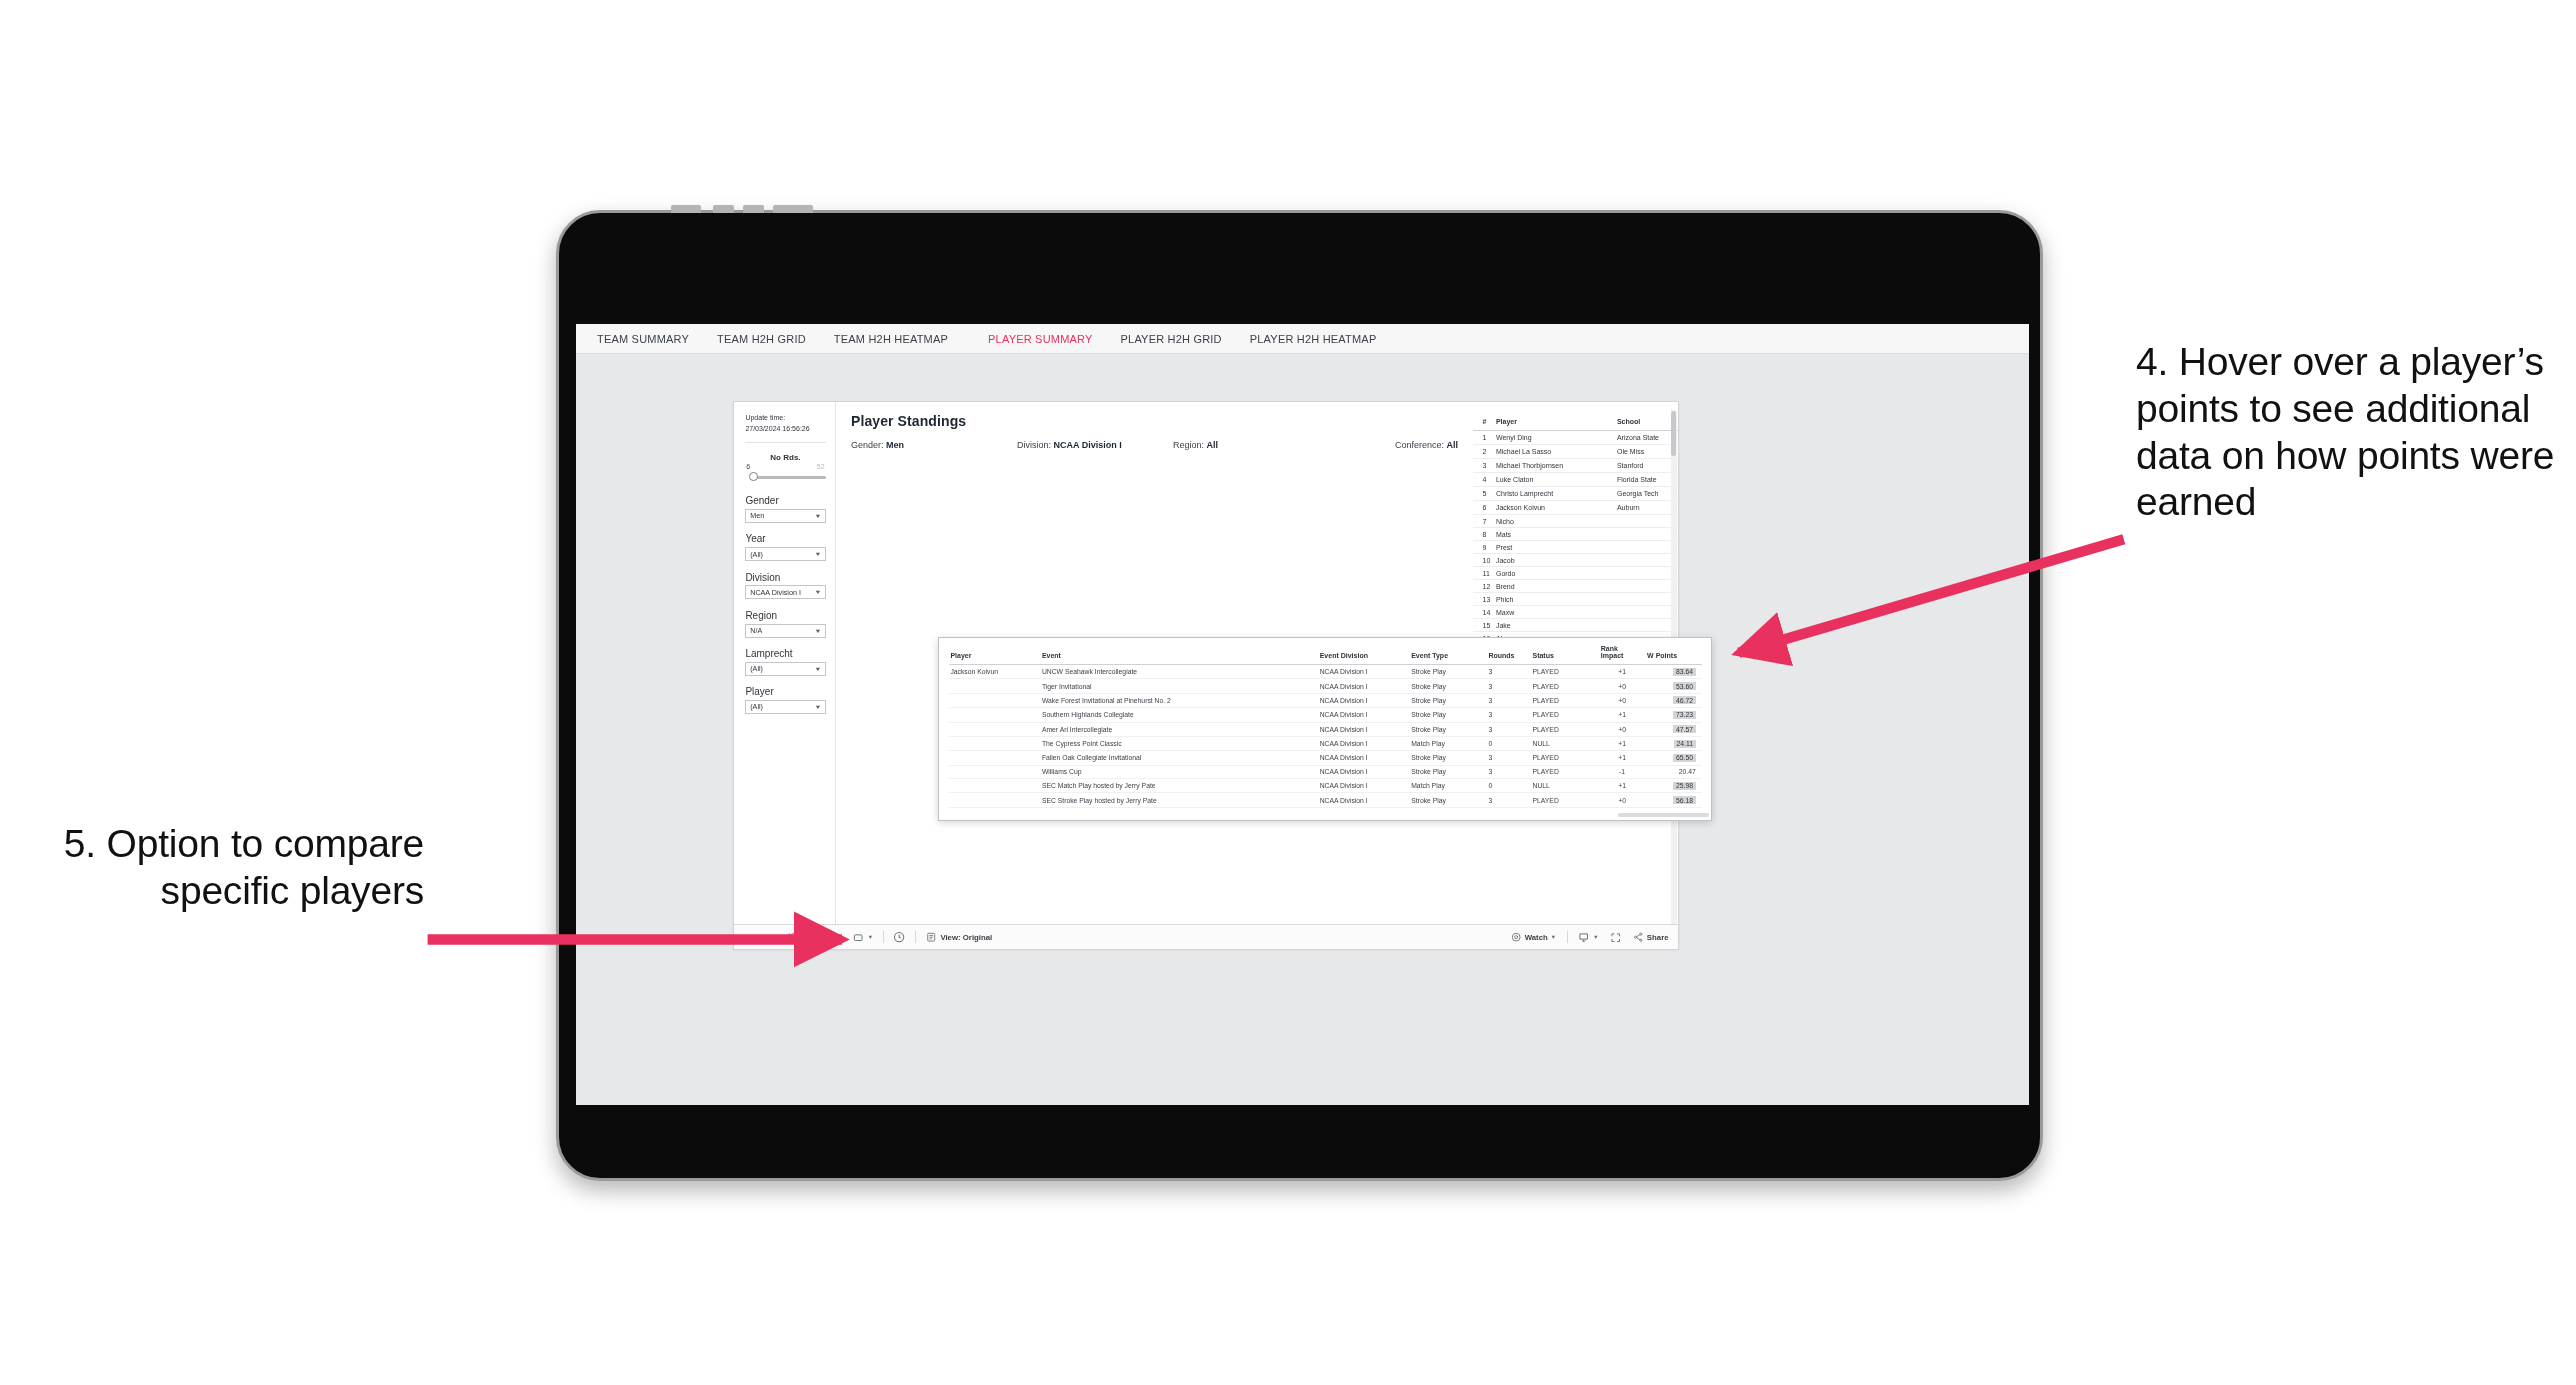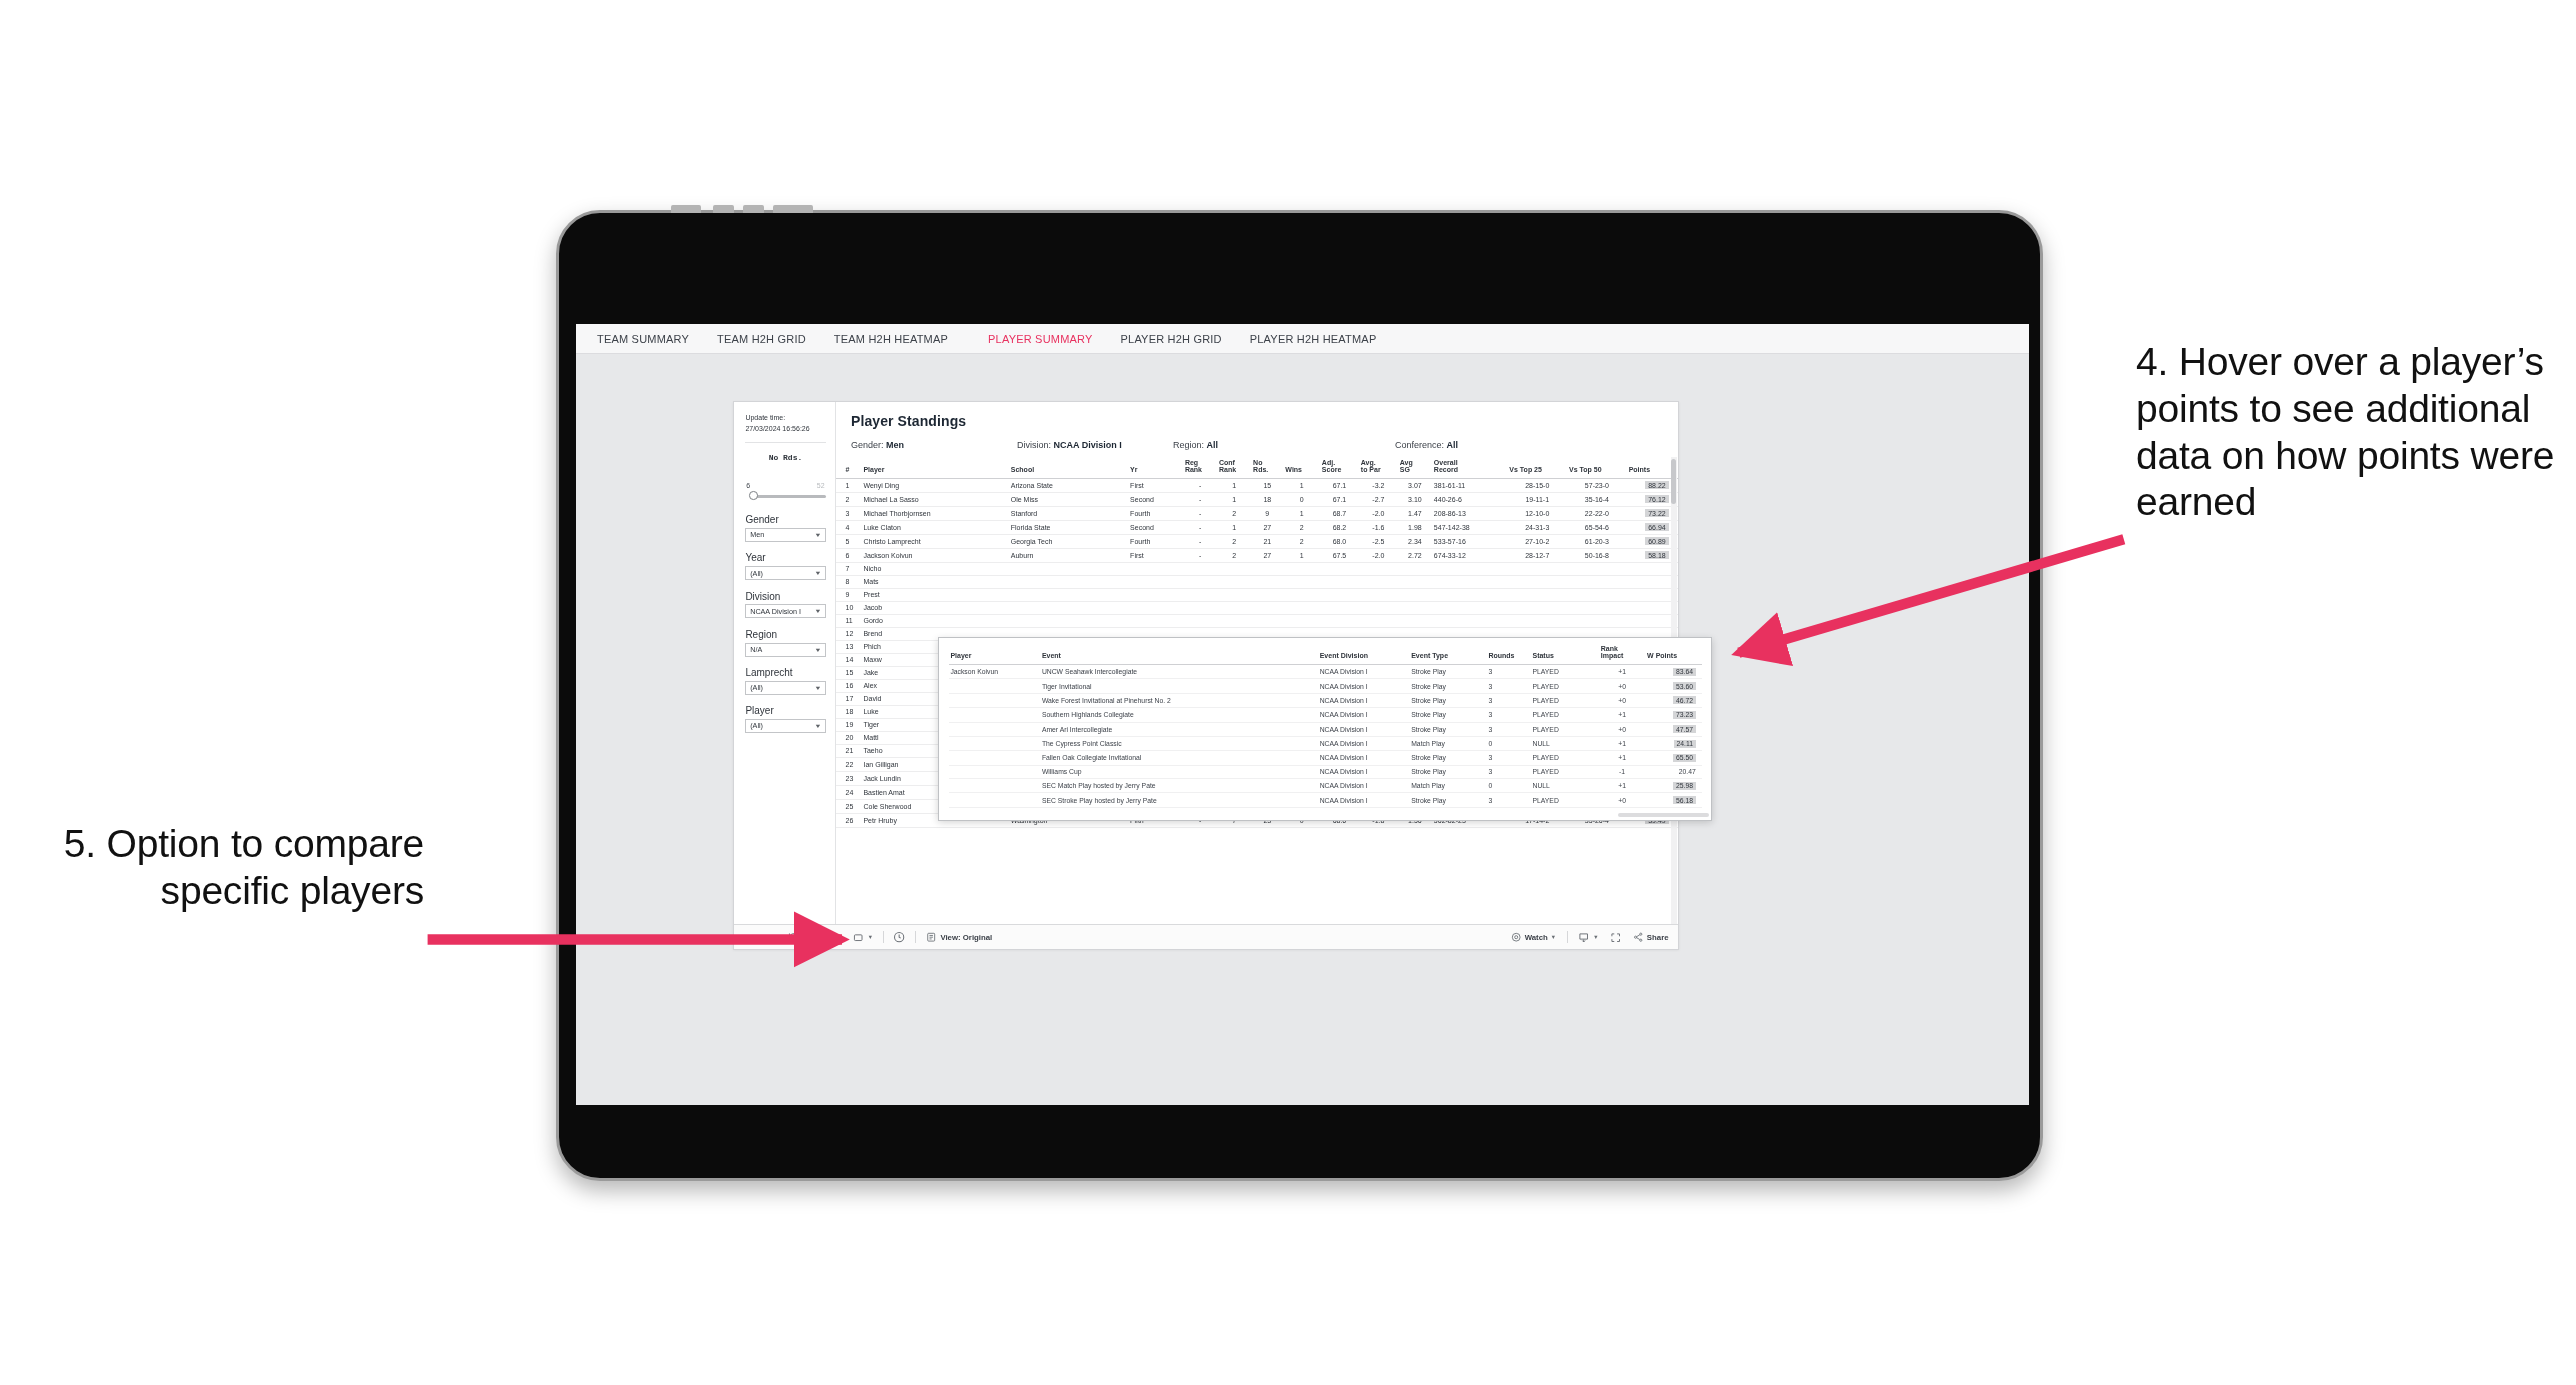--- a/index.html
+++ b/index.html
@@ -87,38 +87,38 @@
     box-shadow: 0 0.9px 2.8px rgba(0,0,0,.07);
   }
   .viz-body { display:flex; flex:1; min-height:0; }
 
   
   .filters { width: 102px; padding: 11.4px 9.5px 0 11.4px; border-right:0.9px solid #e2e3e5; }
   .update-time { font-size: 7px; color:#2f343b; line-height:1.45; }
   .filters hr { border:0; border-top:0.9px solid #e2e3e5; margin: 8.5px 0 9.5px; }
 
   .slider-block { text-align:center; margin-bottom: 13.2px; }
-  .slider-title { font-size: 8px; color:#2f343b; font-weight:600; margin-bottom:20px;font-family:Liberation Mono, monospace; }
+  .slider-title { font-size: 8px; color:#2f343b; font-weight:600; margin-bottom:1px; }
   .slider-minmax { display:flex; justify-content:space-between; font-size:7px; color:#3a3f47; padding:0 0.9px; }
   .slider-minmax .max { color:#b7babd; }
   .slider-track { position:relative; height:9.5px; margin-top:2.8px; }
   .slider-track .rail { position:absolute; left:7.6px; right:0; top:3.8px; height:2.4px; background:#b8babd; border-radius:1.9px; }
   .slider-track .knob { position:absolute; left:3.8px; top:0; width:8.5px; height:8.5px; border-radius:50%; background:#fff; border:1.5px solid #7d8185; }
 
   .filter-group { margin-bottom: 10.4px; }
   .filter-label { font-size: 10px; color:#2f343b; font-weight:400; margin-bottom:2.8px; }
   .filter-select {
     height: 14px; border:0.9px solid #c3c5c8; background:#fff;
     display:flex; align-items:center; justify-content:space-between;
     padding: 0 3.8px; font-size: 7.2px; color:#2f343b; cursor:pointer;
   }
   .filter-select .caret { font-size:5.7px; color:#5f6368; transform: scaleX(1.3); }
 
   
-  .pane { flex:1; min-width:0; position:relative; display:flex; flex-direction:column; }
+  .pane { flex:1; min-width:0; position:relative; display:flex; flex-direction:row; }
   .pane-head { padding: 11.4px 15px 0 15px; }
   .viz-title { font-size: 14px; color:#1d2733; font-weight:600; letter-spacing:0.1px; }
   .viz-meta { display:flex; margin-top: 10.4px; font-size: 9px; color:#3a3f47; }
   .viz-meta span { display:inline-block; }
   .viz-meta b { font-weight:700; color:#1d2733; }
   .m1 { width: 166px; } .m2 { width: 156px; } .m3 { width: 222px; }
 
   
   .tbl-wrap { flex:1; min-height:0; margin-top: 7.6px; position:relative; overflow:hidden; }
   table.std { width: 100%; border-collapse: collapse; table-layout: fixed; }

